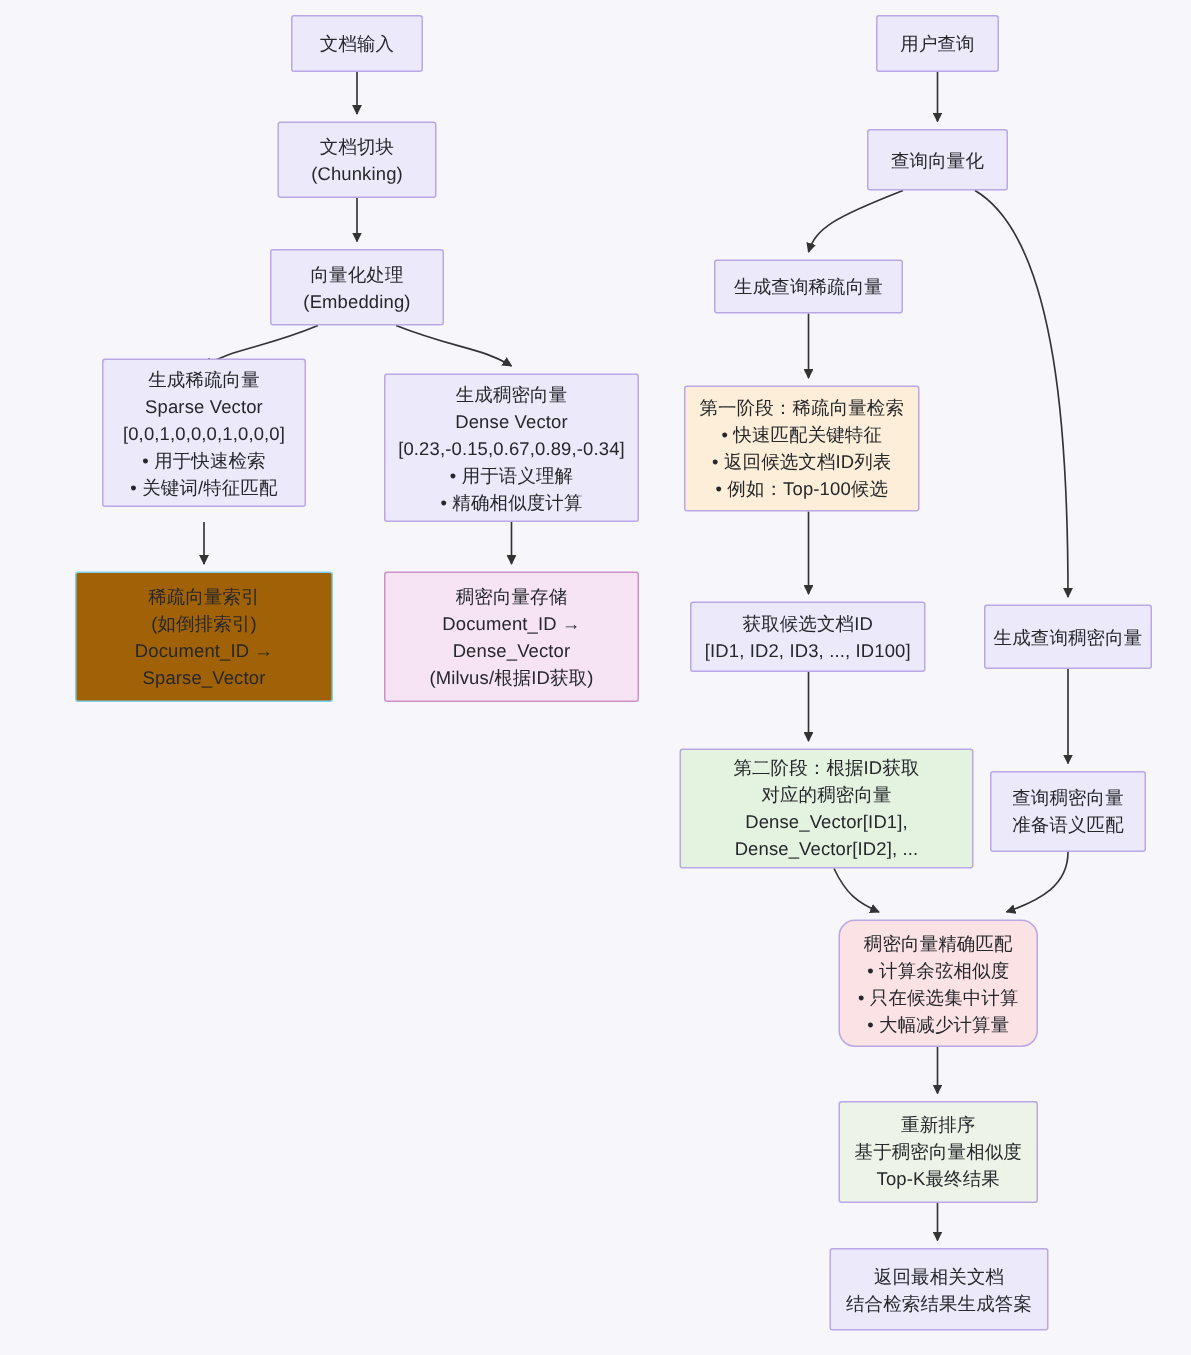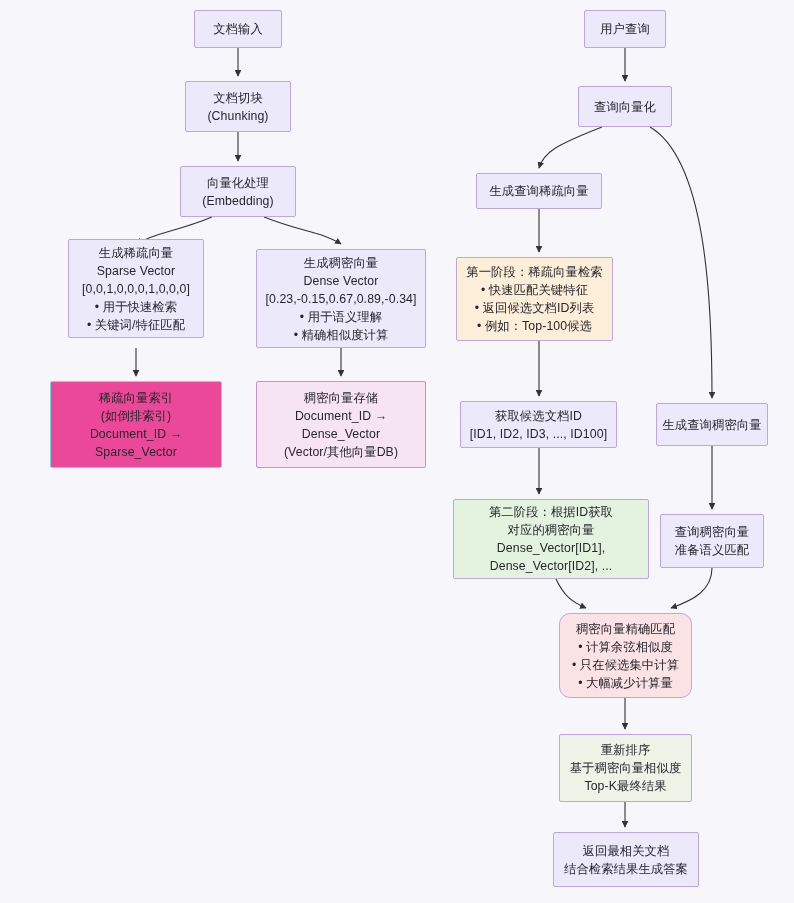--- a/index.html
+++ b/index.html
@@ -42,21 +42,21 @@
     text-align: center;
     font-size: 12.3px;
     line-height: 18px;
     letter-spacing: .1px;
     padding: 2px 4px;
   }
   .node .ln { display: block; white-space: nowrap; }
   .node .ln.bullet { }
   
   .fill-purple  { background: #ece9fb; border-color: #b9a7e6; }
-  .fill-cyan    { background: #ec4899; border-color: #7fd3e8; text-align: center; }
+  .fill-cyan    { background: #a16207; border-color: #7fd3e8; text-align: center; }
   .fill-pinkv   { background: #f6e4f3; border-color: #cf8fc9; }
   .fill-orange  { background: #fdeed9; border-color: #b9a7e6; }
   .fill-green   { background: #e4f2e0; border-color: #b9a7e6; }
   .fill-green2  { background: #edf4e7; border-color: #b9a7e6; }
   .fill-pink    { background: #fbe2e4; border-color: #b9a7e6; border-radius: 11px; }
 </style>
 </head>
 <body>
 
 <div id="canvas">
@@ -115,21 +115,21 @@
       <div class="node fill-cyan" style="left: 34px; top: 381px; width: 172px; height: 87px;">
         <span class="ln">稀疏向量索引</span>
         <span class="ln">(如倒排索引)</span>
         <span class="ln">Document_ID →</span>
         <span class="ln">Sparse_Vector</span>
       </div>
       <div class="node fill-pinkv" style="left: 240px; top: 381px; width: 170px; height: 87px;">
         <span class="ln">稠密向量存储</span>
         <span class="ln">Document_ID →</span>
         <span class="ln">Dense_Vector</span>
-        <span class="ln">(Vector/其他向量DB)</span>
+        <span class="ln">(Milvus/根据ID获取)</span>
       </div>
       <div class="node fill-purple" style="left: 568px; top: 10px; width: 82px; height: 38px;">
         <span class="ln">用户查询</span>
       </div>
       <div class="node fill-purple" style="left: 562px; top: 86px; width: 94px; height: 41px;">
         <span class="ln">查询向量化</span>
       </div>
       <div class="node fill-purple" style="left: 460px; top: 173px; width: 126px; height: 36px;">
         <span class="ln">生成查询稀疏向量</span>
       </div>

